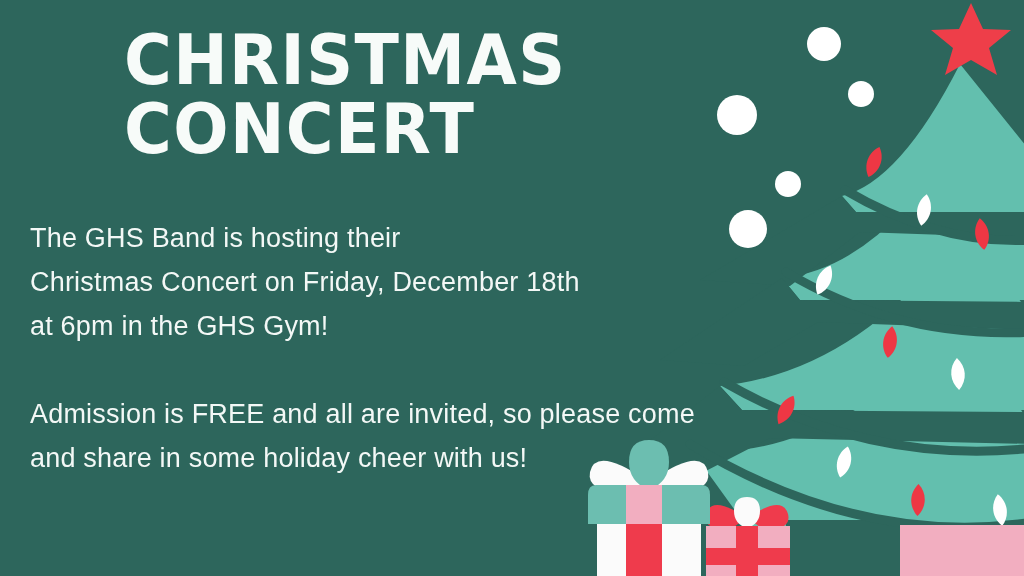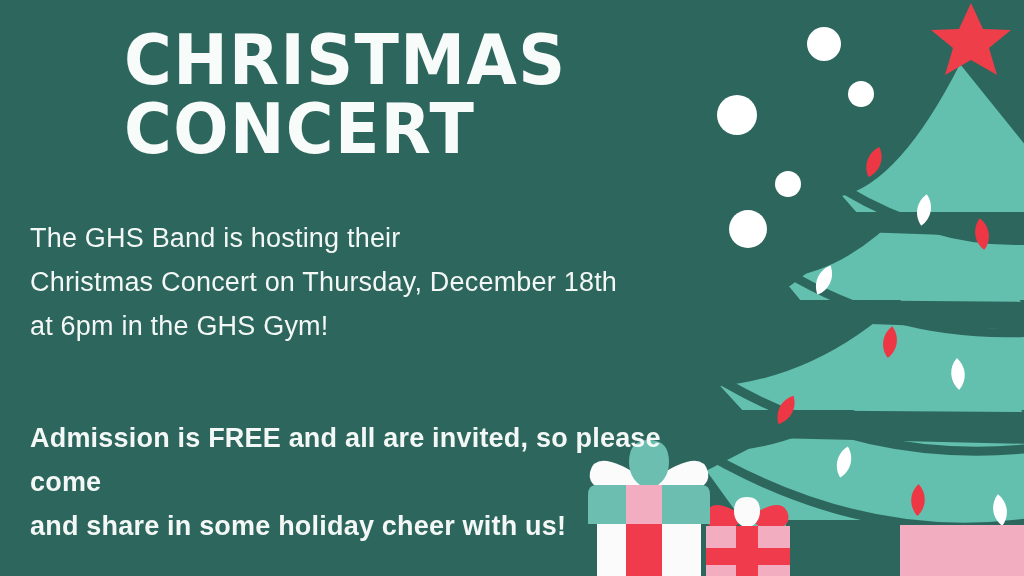--- a/index.html
+++ b/index.html
@@ -56,22 +56,21 @@
     font-weight: 400;
     font-size: 27px;
     line-height: 44px;
     letter-spacing: 0.2px;
   }
   .para {
     margin: 0;
     white-space: pre-line;
   }
   .para + .para {
-    margin-top: 68px;
-    font-weight: bold;
+    margin-top: 44px;
   }
 </style>
 </head>
 <body>
 
 <div id="poster">
 
   <svg class="art" viewBox="0 0 1024 576">
     <defs>
       <clipPath id="frame">
@@ -164,20 +163,20 @@
         <rect x="626" y="524" width="36" height="58" fill="#ef3b4c"></rect>
       </g>
     </g>
   </svg>
 
   <div class="text-layer">
     <div id="title">Christmas
 Concert</div>
     <div id="body-block">
       <p class="para">The GHS Band is hosting their
-Christmas Concert on Thursday, December 18th
+Christmas Concert on Friday, December 18th
 at 6pm in the GHS Gym!</p>
       <p class="para">Admission is FREE and all are invited, so please come
 and share in some holiday cheer with us!</p>
     </div>
   </div>
 
 </div>
 
 </body></html>

